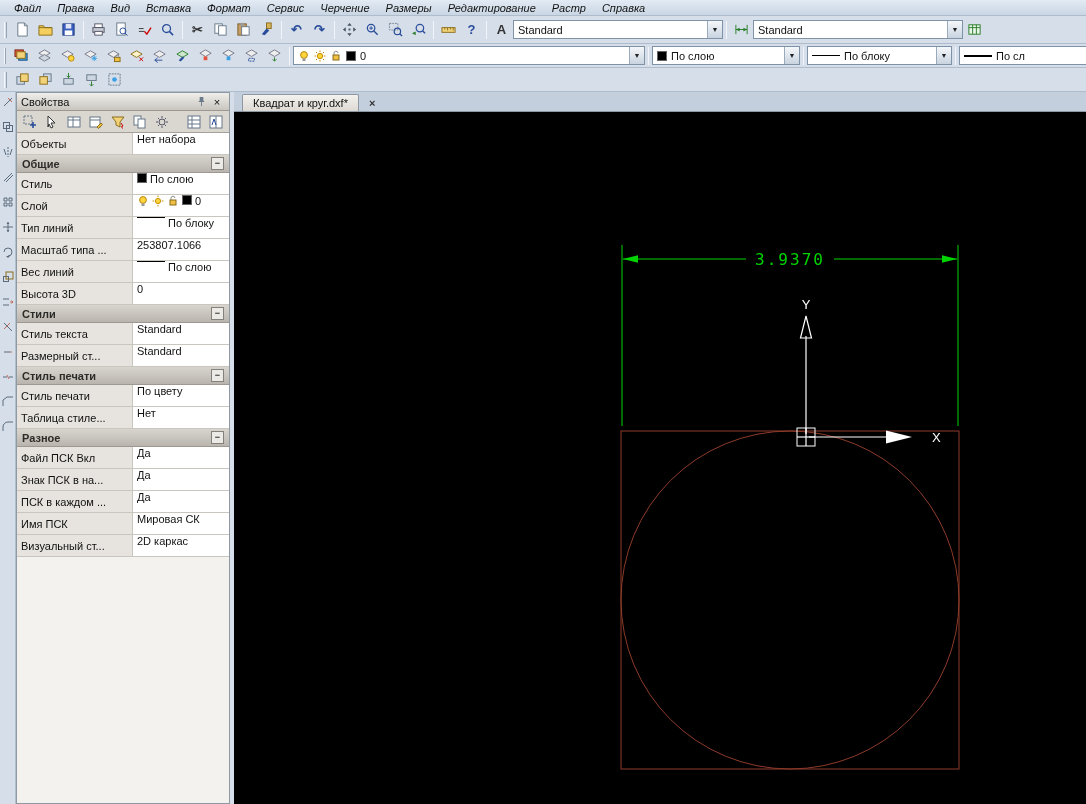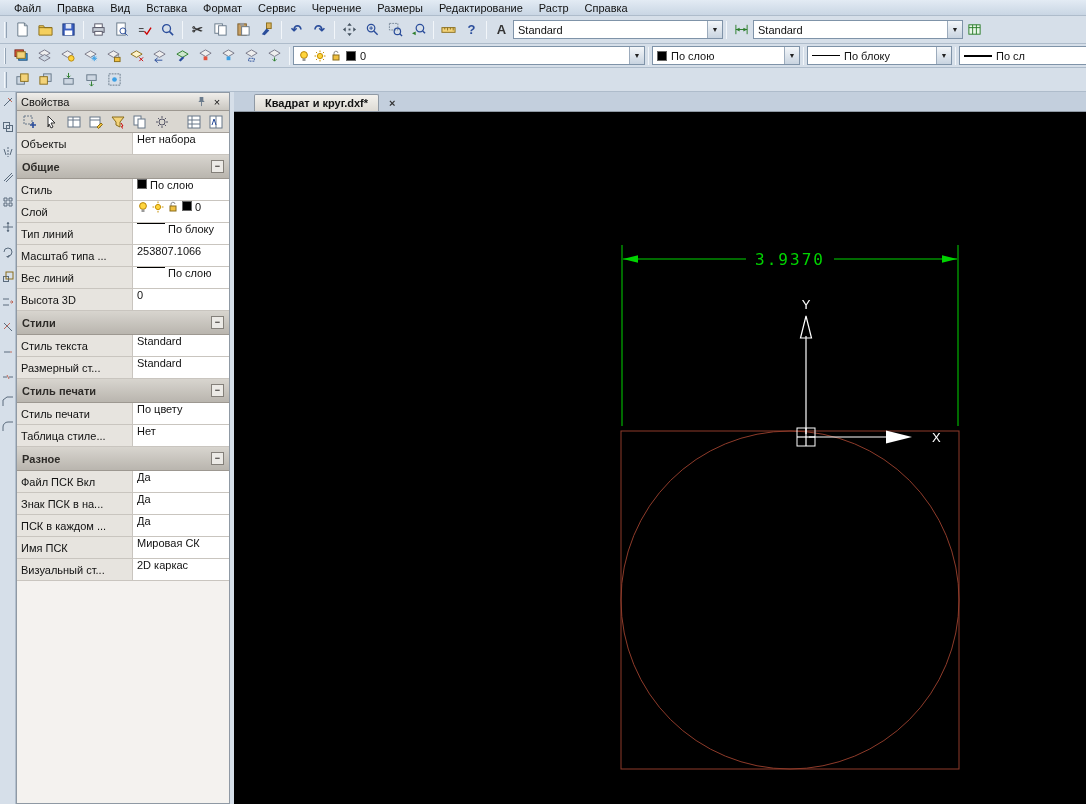--- a/index.html
+++ b/index.html
@@ -2,21 +2,21 @@
 <html style="--dim-green: #00d400; --geom-red: #8e3b2a; --ucs-white: #ffffff; --chrome-bg: #d6dfe9; --drawing-bg: #000000;"><head>
 <meta charset="utf-8">
 <style>
   * { box-sizing: border-box; margin: 0; padding: 0; }
   html,body { width:1086px; height:804px; overflow:hidden; }
   body { font-family:"Liberation Sans", sans-serif; font-size:11px; color:#111; background:#d6dfe9; }
 
   
   .menu-bar { height:16px; display:flex; align-items:center; padding-left:6px;
               background:linear-gradient(#e3ebf4,#c9d6e4); border-bottom:1px solid #aebccb; }
-  .menu-item { padding:1px 8px; cursor:default; white-space:nowrap; }
+  .menu-item { padding:1px 8px; cursor:default; white-space:nowrap;font-style:italic; }
 
   
   .toolbar { display:flex; align-items:center; background:#d6dfe9; padding:0 2px;
              border-bottom:1px solid #aebccb; overflow:hidden; white-space:nowrap; }
   .tb1 { height:28px; } .tb2 { height:24px; } .tb3 { height:24px; }
   .grip { width:3px; height:16px; border-left:1px solid #f4f8fc; border-right:1px solid #93a3b4; margin:0 4px 0 2px; }
   .tbtn { width:23px; height:21px; display:flex; align-items:center; justify-content:center;
           border:1px solid transparent; flex:0 0 auto; }
   .tbtn svg { width:15px; height:15px; }
   .glyph { font-size:13px; font-weight:bold; color:#2a4d9b; line-height:1; }
@@ -51,30 +51,30 @@
   .props-toolbar { height:22px; display:flex; align-items:center; gap:2px; padding:0 3px;
                    background:#dad7d1; border-bottom:1px solid #a5a09a; }
   .props-toolbar .right { margin-left:auto; display:flex; gap:2px; }
   .ptbtn { width:20px; height:18px; display:flex; align-items:center; justify-content:center; border:1px solid transparent; }
   .ptbtn svg { width:14px; height:14px; }
   .props-grid { flex:1; background:#f4f2ef; overflow:hidden; }
   .prow { display:flex; height:22px; border-bottom:1px solid #c9c5bf; background:#fff; }
   .plabel { width:116px; background:#e7e4df; border-right:1px solid #c9c5bf; padding:0 4px;
             display:flex; align-items:center; white-space:nowrap; overflow:hidden; }
   .pvalue { flex:1; padding:0 4px; display:flex; align-items:flex-start; gap:3px; white-space:nowrap; overflow:hidden; }
-  .psection { height:24px; background:linear-gradient(#d8d5cf,#b9b5ae); border-bottom:1px solid #9d9891;
+  .psection { height:18px; background:linear-gradient(#d8d5cf,#b9b5ae); border-bottom:1px solid #9d9891;
               display:flex; align-items:center; padding:0 5px; font-weight:bold; color:#2d2b28; }
   .collapse-box { margin-left:auto; width:13px; height:13px; border:1px solid #84807a; background:#eceae6;
                   display:flex; align-items:center; justify-content:center; font-size:9px; line-height:1; }
 
   
   .tab-bar { height:20px; background:#c3cfdd; display:flex; align-items:flex-end; padding-left:8px; gap:6px;
              border-bottom:1px solid #8f99a4; }
   .tab { background:linear-gradient(#f4f2ee,#dddad4); border:1px solid #8f99a4; border-bottom:none;
-         padding:2px 10px; font-weight:bold; border-radius:2px 2px 0 0;margin-left:12px; }
+         padding:2px 10px; font-weight:normal; border-radius:2px 2px 0 0; }
   .tab-close { font-size:11px; font-weight:bold; color:#333; padding:2px 4px; }
   .drawing { flex:1; background:#000; position:relative; overflow:hidden; }
   .draw-svg { position:absolute; left:0; top:0; }
   .geom { fill:none; stroke:var(--geom-red); stroke-width:1; }
   .dim line { stroke:var(--dim-green); stroke-width:1; }
   .dim polygon { fill:var(--dim-green); }
   .dimtext-bg { fill:#000; }
   .dimtext { fill:var(--dim-green); font-family:"DejaVu Sans Mono", monospace; font-size:16px; letter-spacing:2px; }
   .ucs line { stroke:var(--ucs-white); stroke-width:1.2; }
   .ucs text { fill:var(--ucs-white); font-size:13px; font-family:"Liberation Sans", sans-serif; }

